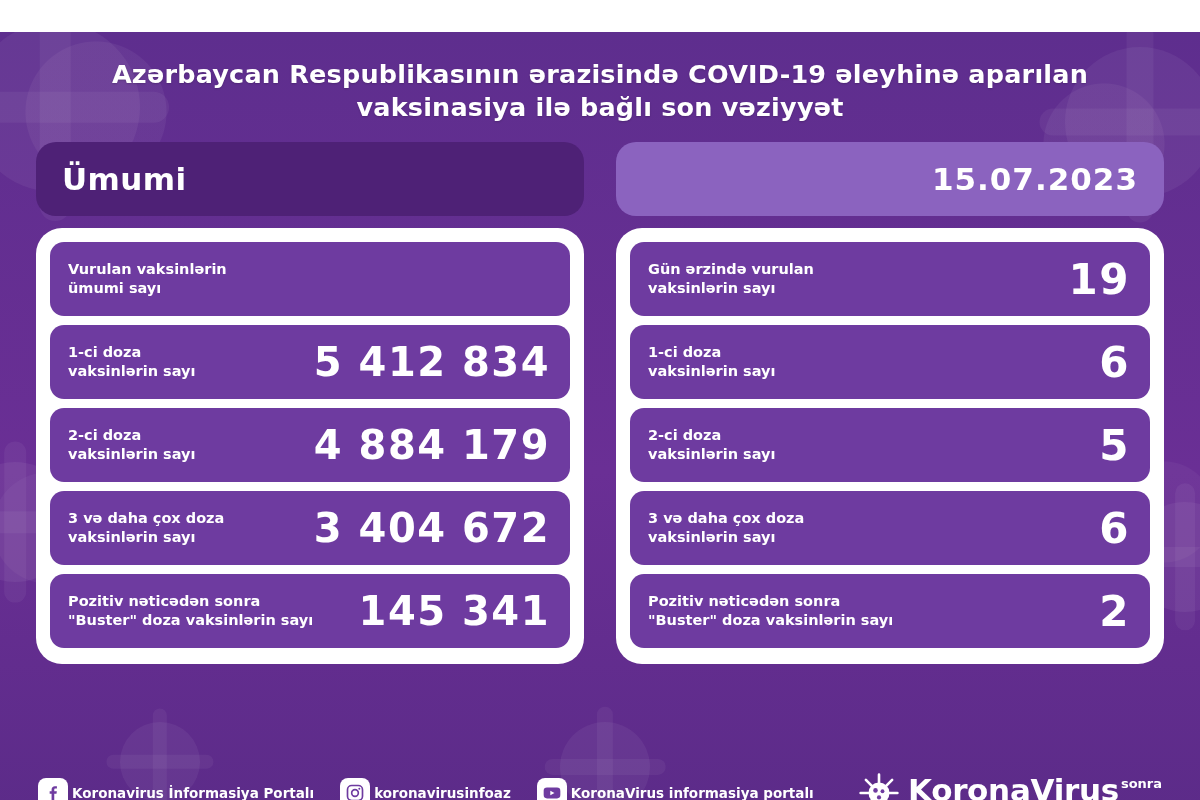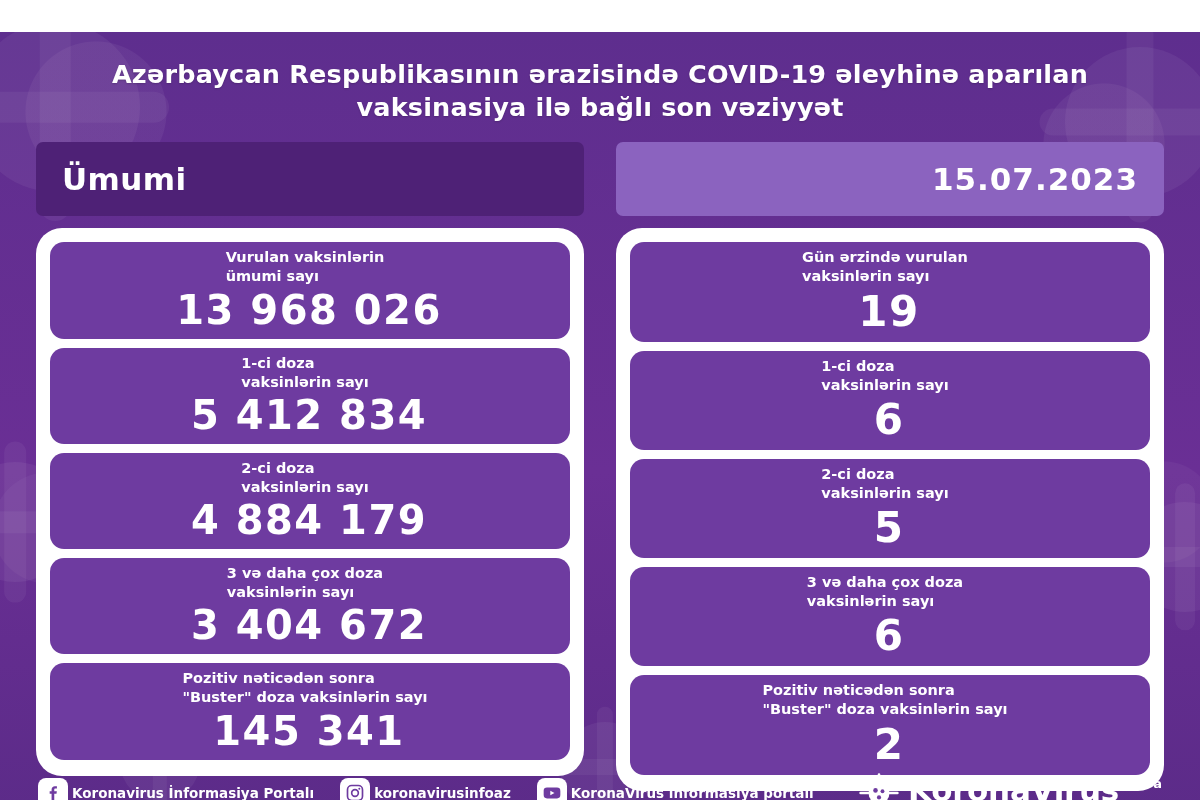--- a/index.html
+++ b/index.html
@@ -74,21 +74,21 @@
   }
   .col { flex: 1 1 0; }
 
   .card {
     background: #ffffff;
     border-radius: 26px;
     padding: 14px 14px 16px 14px;
   }
 
   .col-head {
-    border-radius: 7px;
+    border-radius: 20px;
     height: 74px;
     display: flex;
     align-items: center;
     margin-bottom: 12px;
   }
   .head-left {
     background: #4e2176;
     padding-left: 26px;
   }
   .head-right {
@@ -112,21 +112,20 @@
 
   .row {
     background: #6e3ba0;
     border-radius: 14px;
     display: flex;
     align-items: center;
     justify-content: space-between;
     padding: 6px 20px 6px 18px;
     margin-bottom: 9px;
     min-height: 74px;
-    flex-direction: column;
   }
   .row:last-child { margin-bottom: 0; }
 
   .row-label {
     color: #ffffff;
     font-size: 14.5px;
     font-weight: bold;
     line-height: 1.32;
     white-space: pre-line;
     flex: 0 1 auto;
@@ -221,21 +220,20 @@
   <div class="columns">
 
     <div class="col col-left">
       <div class="col-head head-left">
         <span class="head-text">Ümumi</span>
       </div>
       <div class="card">
         <div class="row">
           <div class="row-label">Vurulan vaksinlərin
 ümumi sayı</div>
-          <div class="row-value">13 968 026</div>
         </div>
         <div class="row">
           <div class="row-label">1-ci doza
 vaksinlərin sayı</div>
           <div class="row-value">5 412 834</div>
         </div>
         <div class="row">
           <div class="row-label">2-ci doza
 vaksinlərin sayı</div>
           <div class="row-value">4 884 179</div>

